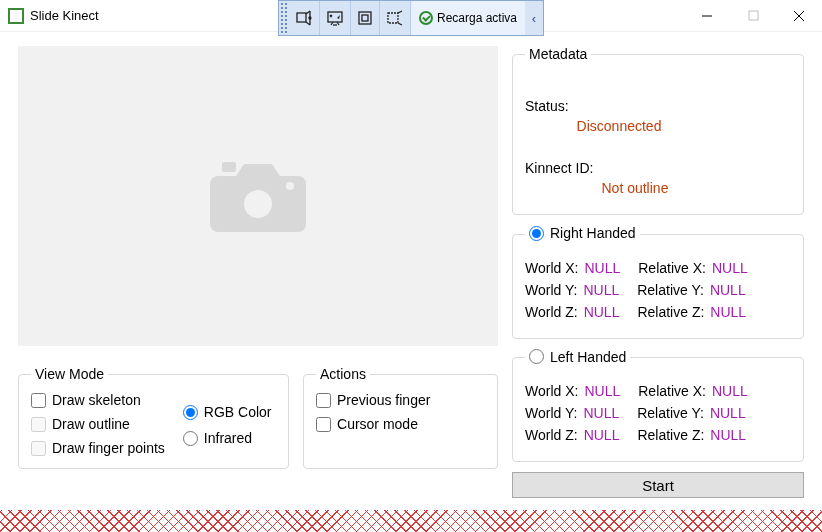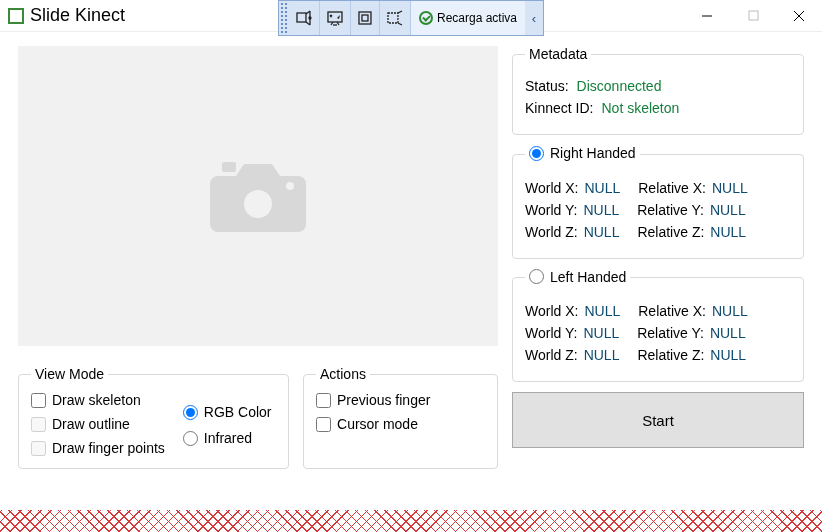--- a/index.html
+++ b/index.html
@@ -27,21 +27,21 @@
     display: flex;
     align-items: center;
     gap: 6px;
     padding-left: 8px;
   }
   .app-icon {
     width: 16px; height: 16px;
     border: 2px solid #3a8a3a;
     background: #fff;
   }
-  .title-text { font-size: 18px; }
+  .title-text { font-size: 13px; }
 
   .title-center {
     position: absolute;
     left: 50%;
     top: 0;
     transform: translateX(-50%);
     display: flex;
     align-items: stretch;
     height: 36px;
     margin-top: 0;
@@ -172,28 +172,28 @@
   }
   .radio input, .check input {
     width: 15px; height: 15px;
     margin: 0;
   }
   .check input[type=checkbox].grey {
     accent-color: #c9c9c9;
   }
   .kv { display: flex; gap: 8px; margin: 6px 0; align-items: center; }
   .kv .k { white-space: nowrap; }
-  .kv .v.red { color: #15803d; }
+  .kv .v.red { color: #c2410c; margin-top: 40px; }
   .handed-row {
     display: flex;
     gap: 18px;
     margin: 6px 0;
   }
   .handed-row .cell { display: flex; gap: 6px; white-space: nowrap; }
-  .handed-row .val { color: #0c4a6e; }
+  .handed-row .val { color: #a21caf; }
 
   .start-btn {
     height: 56px;
     border: 1px solid #a8a8a8;
     background: #e1e1e1;
     font-size: 15px;
     cursor: pointer;
   }
 
   
@@ -339,21 +339,21 @@
 
   <div class="right-col">
     <fieldset>
       <legend>Metadata</legend>
       <div class="kv">
         <span class="k">Status:</span>
         <span class="v red">Disconnected</span>
       </div>
       <div class="kv">
         <span class="k">Kinnect ID:</span>
-        <span class="v red">Not skeleton</span>
+        <span class="v red">Not outline</span>
       </div>
     </fieldset>
 
     <fieldset>
       <legend>
         <label class="radio" style="display:inline-flex;">
           <input type="radio" name="hand" checked="" style="">
           <span>Right Handed</span>
         </label>
       </legend>

